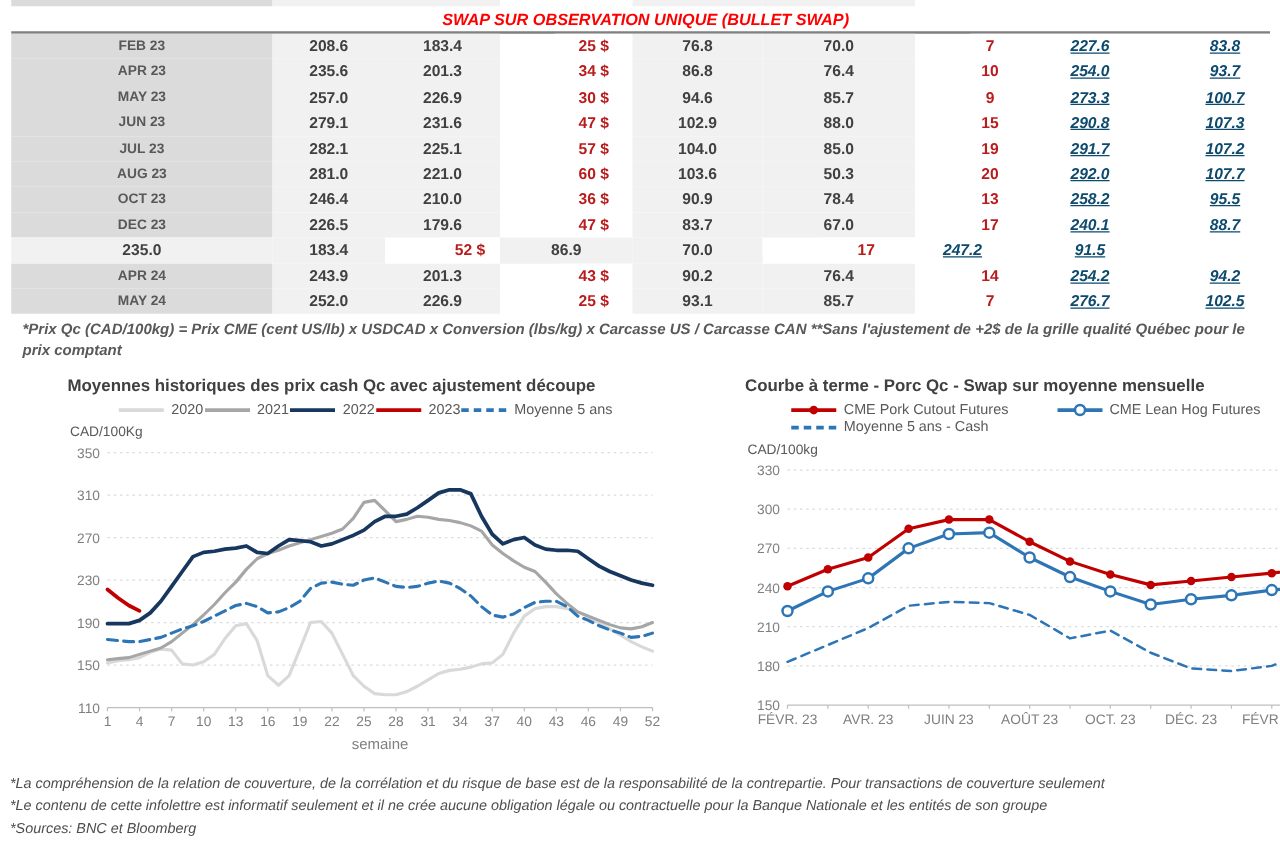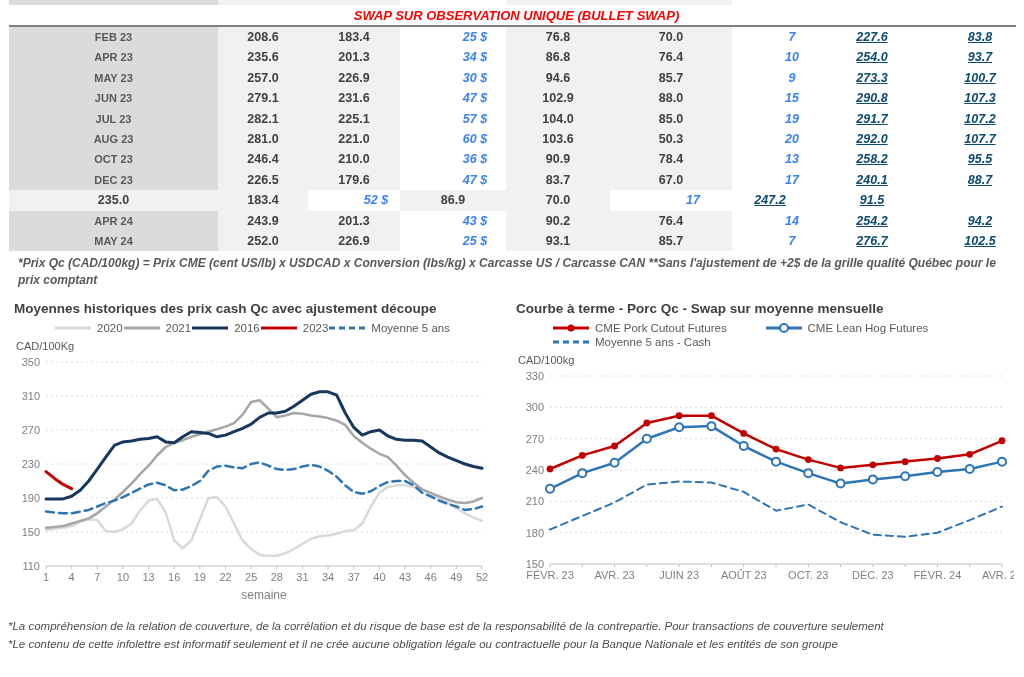--- a/index.html
+++ b/index.html
@@ -8,31 +8,31 @@
 
   
   .table-wrap{padding-left:9px;}
   .trow{display:grid;grid-template-columns:209px 90px 92px 106px 104px 122px 76px 128px 88px;
         height:20.4px;align-items:center;}
   .sliver .tcell{height:5px;}
   .sliver{height:5px;}
   .tcell{text-align:center;font-size:12.5px;font-weight:bold;line-height:20.4px;height:20.4px;}
   .c-month{background:#dbdbdb;color:#595959;font-size:11px;}
   .c-num{background:#f1f1f1;color:#404040;}
-  .c-green{background:#fff;color:#3b82f6;font-style:italic;margin-left:44px;}
+  .c-green{background:#fff;color:#b91c1c;margin-left:44px;}
   .c-blue{background:#fff;color:#0c4a6e;font-style:italic;text-decoration:underline;}
   .swap-title{text-align:center;color:#ff0000;font-weight:bold;font-style:italic;
               font-size:13px;padding:3px 0 2px 0;}
   .title-rule{height:0;border-top:2px solid #808080;margin:0 8px 0 9px;}
   .table-footnote{margin:4px 10px 0 9px;color:#595959;font-weight:bold;font-style:italic;
                   font-size:12px;line-height:1.4;}
 
   
   .charts{display:flex;gap:22px;padding:10px 10px 0 12px;}
-  .chart-col{flex:0 0 auto;}
+  .chart-col{flex:0 0 auto;margin-left:40px;}
   .chart-col.left{width:480px;}
   .chart-col.right{width:500px;}
   .chart-title{font-weight:bold;color:#404040;font-size:13.5px;margin:2px 0 2px 2px;}
   .legend{display:flex;justify-content:center;
           font-size:11.5px;color:#595959;margin:6px 0 0 0;flex-wrap:wrap;}
   .legend.grid2{display:grid;grid-template-columns:46% 54%;justify-content:start;
                 row-gap:2px;margin-left:38px;}
   .legend-item{display:flex;align-items:center;gap:5px;white-space:nowrap;}
   .unit-label{font-size:11px;color:#595959;margin:6px 0 0 4px;}
   svg text{font-family:"Liberation Sans","DejaVu Sans",sans-serif;}
@@ -202,21 +202,21 @@
           <span class="legend-item">
             <svg width="38" height="12" viewBox="0 0 38 12">
               <line x1="1" y1="6" x2="37" y2="6" stroke="#a6a6a6" stroke-width="3"></line>
             </svg>
             <span>2021</span>
           </span>
           <span class="legend-item">
             <svg width="38" height="12" viewBox="0 0 38 12">
               <line x1="1" y1="6" x2="37" y2="6" stroke="#17375e" stroke-width="3"></line>
             </svg>
-            <span>2016</span>
+            <span>2022</span>
           </span>
           <span class="legend-item">
             <svg width="38" height="12" viewBox="0 0 38 12">
               <line x1="1" y1="6" x2="37" y2="6" stroke="#c00000" stroke-width="3"></line>
             </svg>
             <span>2023</span>
           </span>
           <span class="legend-item">
             <svg width="38" height="12" viewBox="0 0 38 12">
               <line x1="1" y1="6" x2="37" y2="6" stroke="#2e75b6" stroke-width="3" stroke-dasharray="6 4"></line>
@@ -382,15 +382,16 @@
           <circle cx="488" cy="95.64444444444446" r="4" fill="#fff" stroke="#2e75b6" stroke-width="2"></circle>
           <polyline points="36.0,163.5 68.3,150.0 100.6,136.4 132.9,118.6 165.1,115.5 197.4,116.5 229.7,125.9 262.0,144.7 294.3,138.5 326.6,156.2 358.9,168.8 391.1,170.8 423.4,166.7 455.7,154.1 488.0,140.6" fill="none" stroke="#2e75b6" stroke-width="2" stroke-linejoin="round" stroke-linecap="round" stroke-dasharray="7 5"></polyline>
         </svg>
     </div>
 
   </div>
 
   <div class="footnotes">
     <div>*La compréhension de la relation de couverture, de la corrélation et du risque de base est de la responsabilité de la contrepartie. Pour transactions de couverture seulement</div>
     <div>*Le contenu de cette infolettre est informatif seulement et il ne crée aucune obligation légale ou contractuelle pour la Banque Nationale et les entités de son groupe</div>
+    <div>*Sources: BNC et Bloomberg</div>
   </div>
 
 </div>
 
 </body></html>

